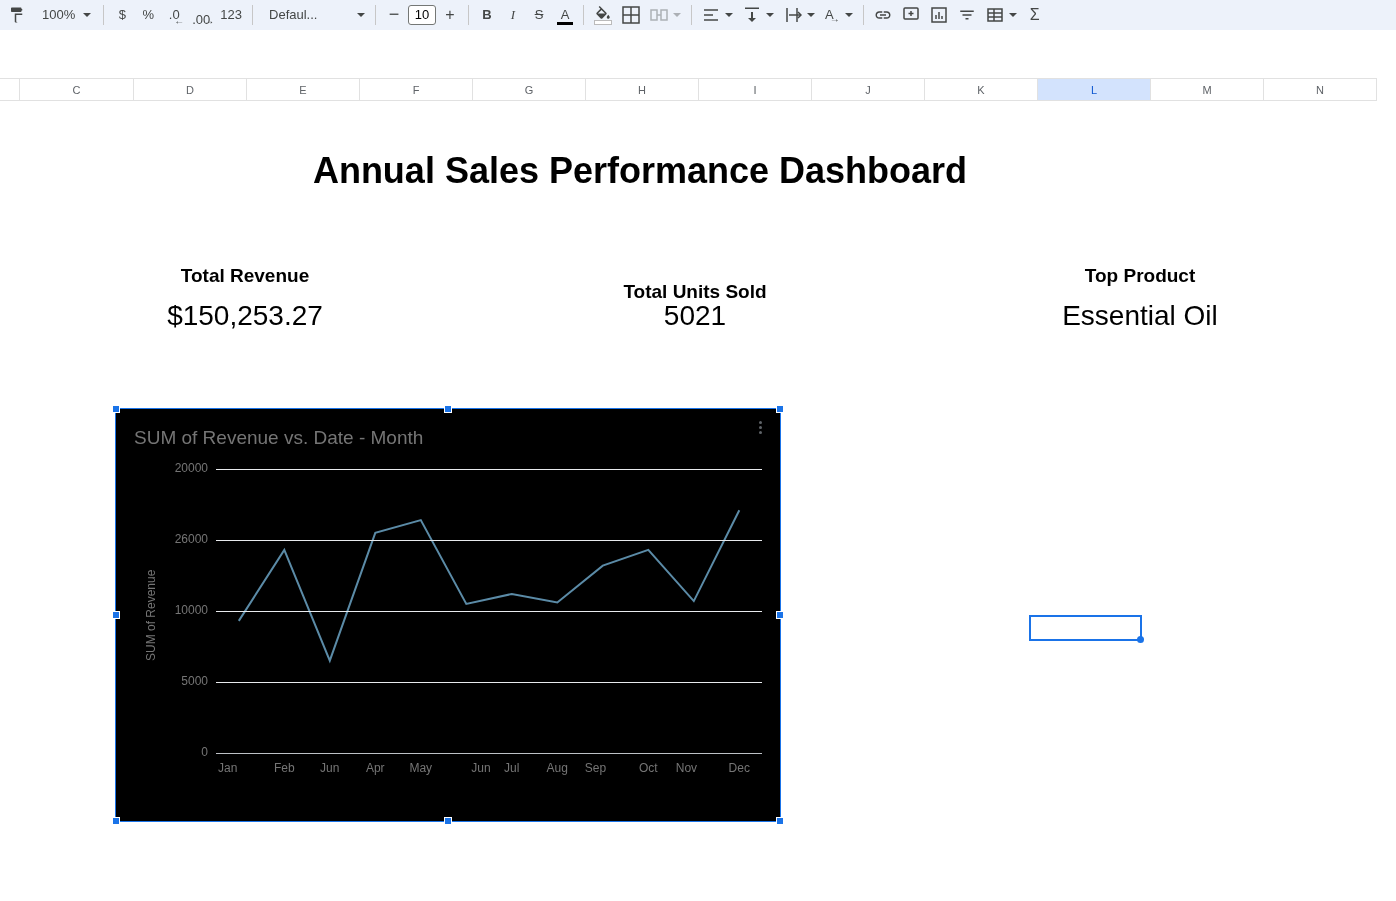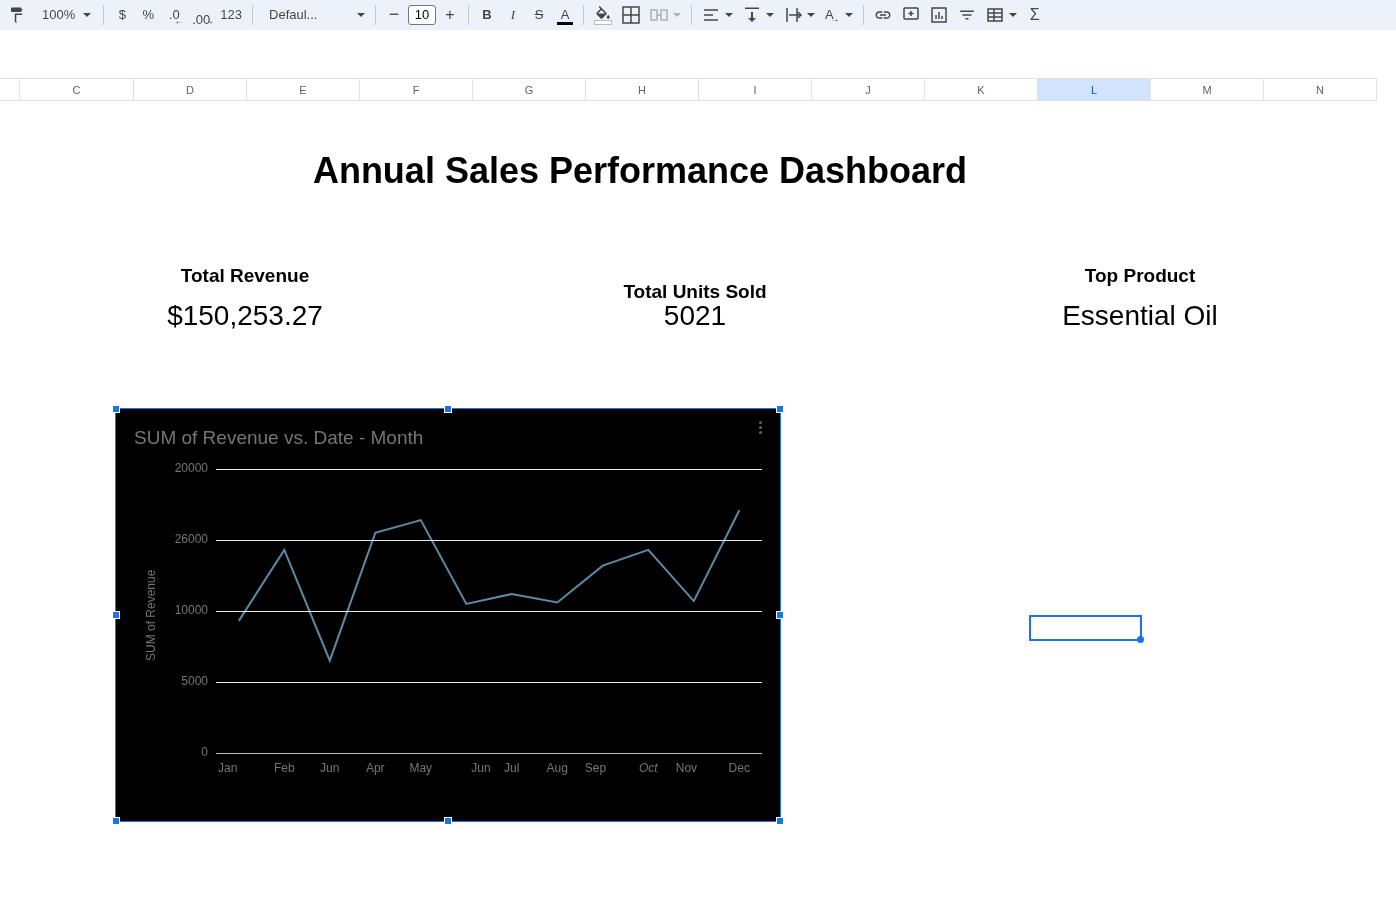--- a/index.html
+++ b/index.html
@@ -360,17 +360,17 @@
       <div class="axisline" style="left: 0px; right: 0px; top: 284px; height: 1px;"></div>
       <div class="xtick" style="left: 2px; top: 292px; width: 36px; text-align: left;">Jan</div>
       <div class="xtick" style="left: 50.25px; top: 292px; width: 36px; text-align: center;">Feb</div>
       <div class="xtick" style="left: 95.75px; top: 292px; width: 36px; text-align: center;">Jun</div>
       <div class="xtick" style="left: 141.25px; top: 292px; width: 36px; text-align: center;">Apr</div>
       <div class="xtick" style="left: 186.75px; top: 292px; width: 36px; text-align: center;">May</div>
       <div class="xtick" style="left: 247px; top: 292px; width: 36px; text-align: center;">Jun</div>
       <div class="xtick" style="left: 277.75px; top: 292px; width: 36px; text-align: center;">Jul</div>
       <div class="xtick" style="left: 323.25px; top: 292px; width: 36px; text-align: center;">Aug</div>
       <div class="xtick" style="left: 368.75px; top: 292px; width: 36px; text-align: left;">Sep</div>
-      <div class="xtick" style="left: 414.25px; top: 292px; width: 36px; text-align: center; font-style: italic;">Oct</div>
+      <div class="xtick" style="left: 414.25px; top: 292px; width: 36px; text-align: center;">Oct</div>
       <div class="xtick" style="left: 459.75px; top: 292px; width: 36px; text-align: left;">Nov</div>
       <div class="xtick" style="left: 505.25px; top: 292px; width: 36px; text-align: center;">Dec</div>
     </div>
 </div>
 
 </body></html>

